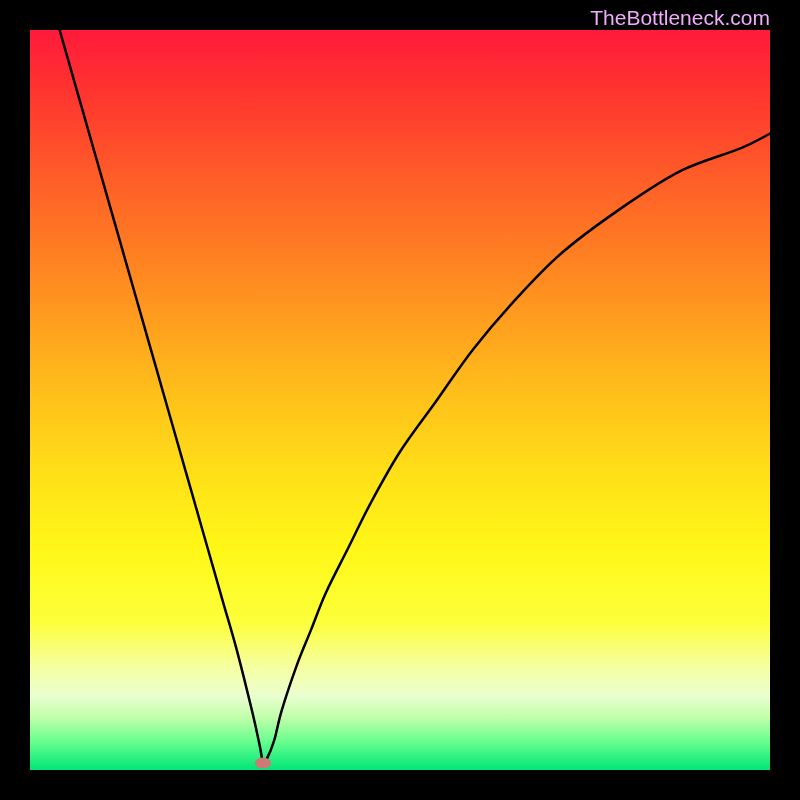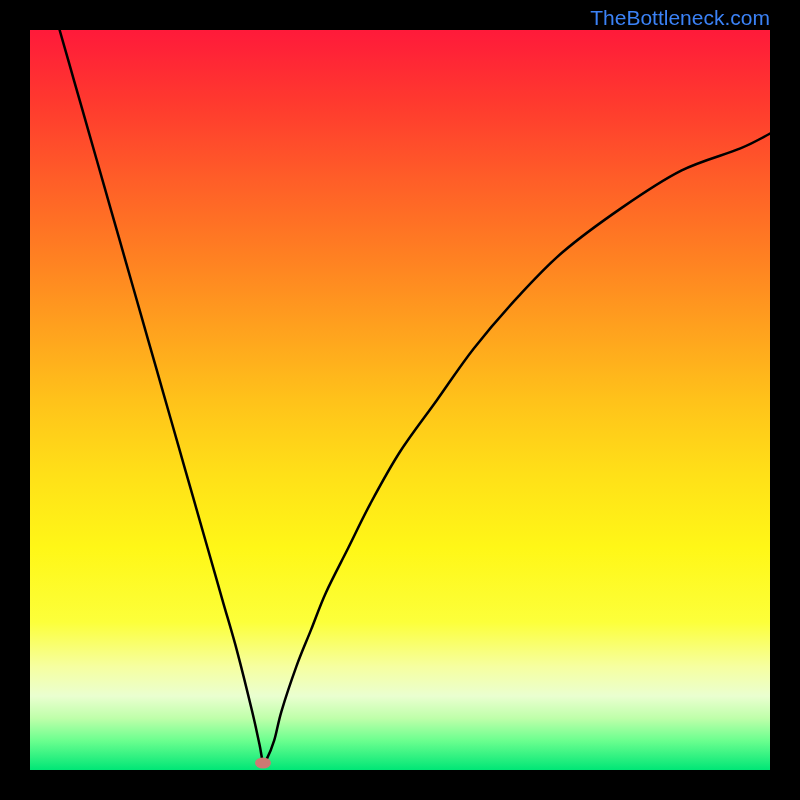--- a/index.html
+++ b/index.html
@@ -31,21 +31,21 @@
       #eaffd0 90%,
       #bfffaa 93%,
       #6cff8f 96%,
       #00e676 100%
     );
   }
   .watermark {
     position: absolute;
     top: 6px;
     right: 30px;
-    color: #3b82f6;
+    color: #f0abfc;
     font-size: 21px;
     font-family: Arial, sans-serif;
     letter-spacing: 0px;
   }
   svg.curve {
     position: absolute;
     left: 0; top: 0;
     width: 740px;
     height: 740px;
   }

